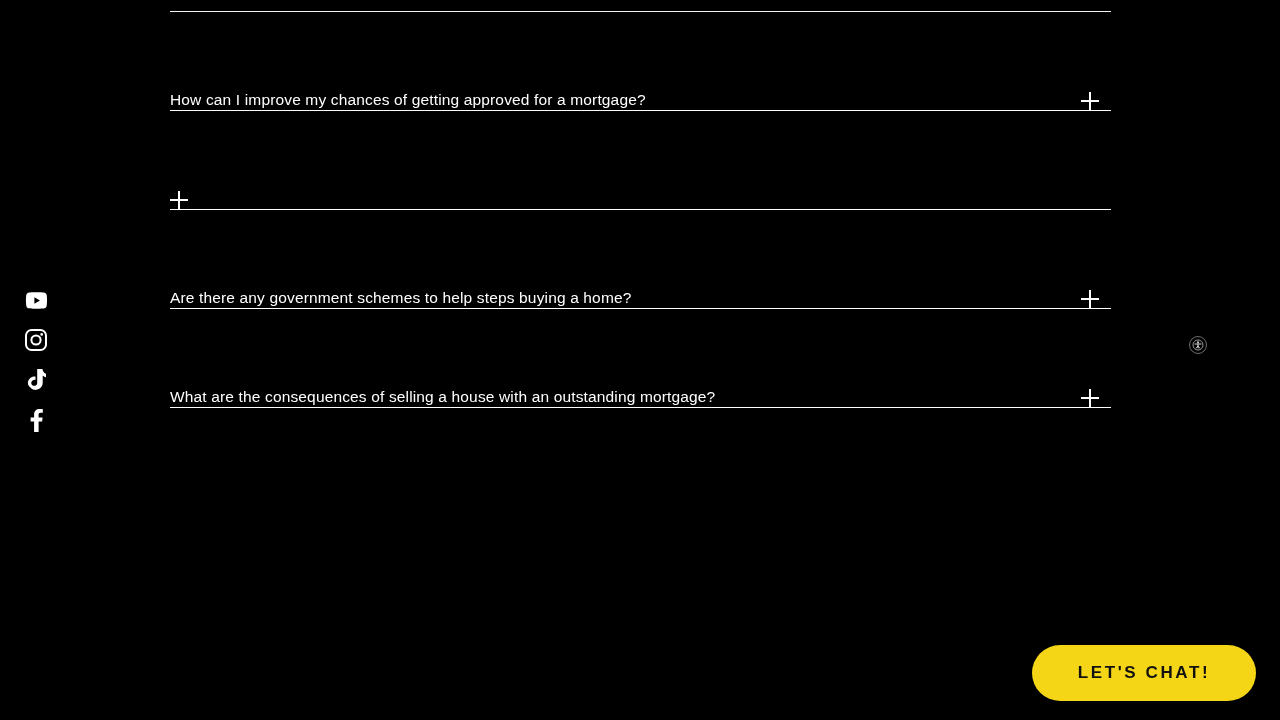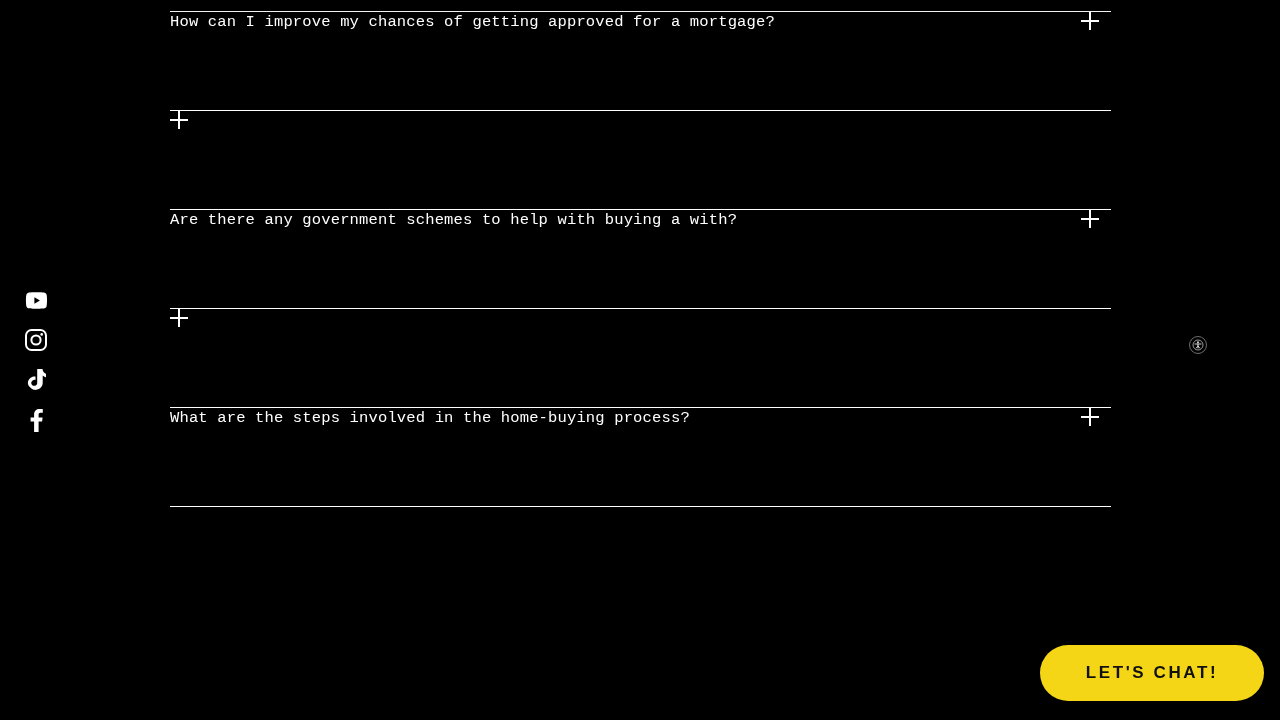--- a/index.html
+++ b/index.html
@@ -50,25 +50,24 @@
     background: #ffffff;
     opacity: .95;
     width: 941px;
     margin-top: 11px;
   }
   .faq-item {
     position: relative;
     width: 941px;
     height: 99px;
     display: flex;
-    align-items: flex-start;
+    align-items: flex-end;
     justify-content: space-between;
     border-bottom: 1px solid #ffffff;
     cursor: pointer;
-    font-family: Liberation Mono, monospace;
   }
   .faq-item:last-child { border-bottom: 1px solid #ffffff; }
   .faq-q {
     color: #ffffff;
     font-size: 15.5px;
     line-height: 20px;
     letter-spacing: .15px;
     font-weight: 400;
     white-space: nowrap;
   }
@@ -120,21 +119,21 @@
   .chat-bubble-icon {
     position: absolute;
     left: 8px;
     top: 16px;
     width: 26px;
     height: 26px;
     z-index: 3;
   }
   .chat-pill {
     position: absolute;
-    left: 8px;
+    left: 0;
     top: 0;
     width: 224px;
     height: 56px;
     background: #f5d616;
     border-radius: 28px;
     display: flex;
     align-items: center;
     justify-content: center;
     cursor: pointer;
     z-index: 2;
@@ -197,34 +196,31 @@
     <div class="faq-item">
       <div class="faq-q">How can I improve my chances of getting approved for a mortgage?</div>
       <div class="faq-toggle"></div>
     </div>
 
     <div class="faq-item">
       <div class="faq-toggle"></div>
     </div>
 
     <div class="faq-item">
-      <div class="faq-q">Are there any government schemes to help with buying a with?</div>
-      <div class="faq-toggle"></div>
-    </div>
-
-
-
-    <div class="faq-item">
-      <div class="faq-toggle"></div>
-    </div>
-
-    <div class="faq-item">
-      <div class="faq-q">What are the steps involved in the home-buying process?</div>
-      <div class="faq-toggle"></div>
-    </div>
+      <div class="faq-q">Are there any government schemes to help steps buying a home?</div>
+      <div class="faq-toggle"></div>
+    </div>
+
+
+
+    <div class="faq-item">
+      <div class="faq-q">What are the consequences of selling a house with an outstanding mortgage?</div>
+      <div class="faq-toggle"></div>
+    </div>
+
 
   </div>
 
   <div class="access-btn">
     <span>
       <svg width="12" height="12" viewBox="0 0 12 12">
         <circle cx="6" cy="6" r="5" fill="none" stroke="#9a9a9a" stroke-width="1"></circle>
         <circle cx="6" cy="3.2" r="1" fill="#d8d8d8"></circle>
         <path d="M3 5h6M6 5v4M6 7l-1.6 2M6 7l1.6 2" stroke="#d8d8d8" stroke-width="1" fill="none" stroke-linecap="round"></path>
       </svg>

